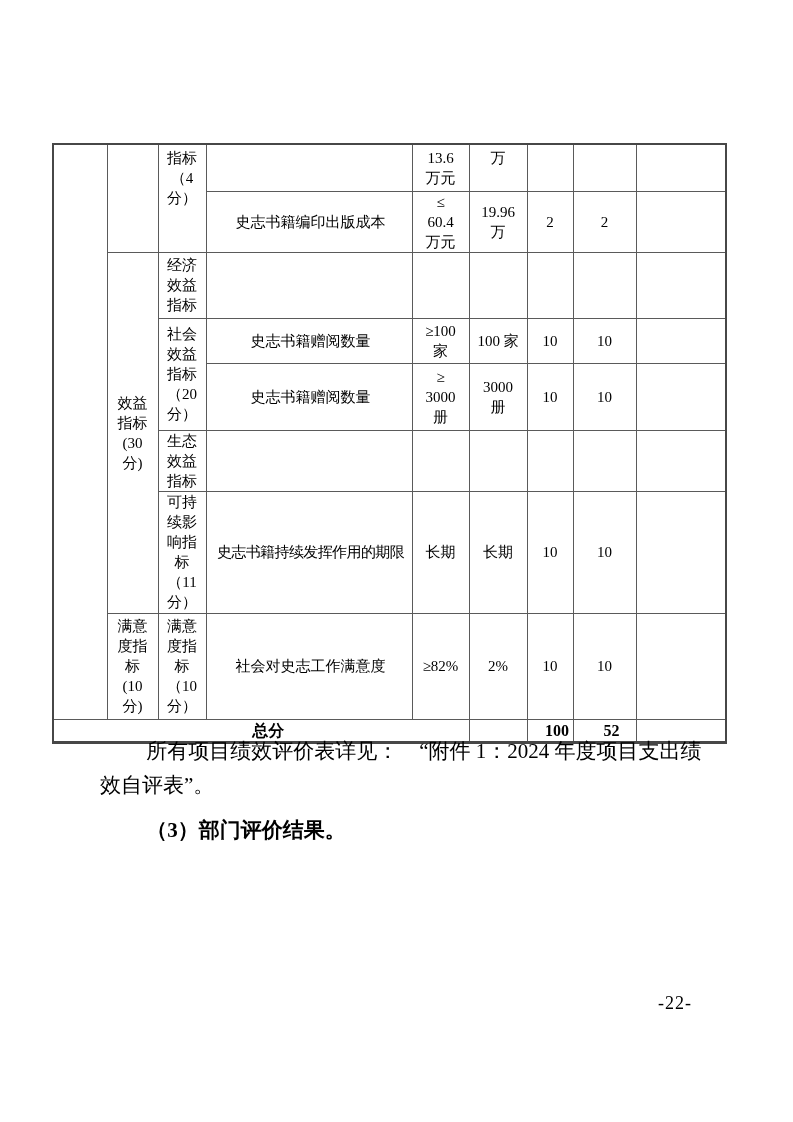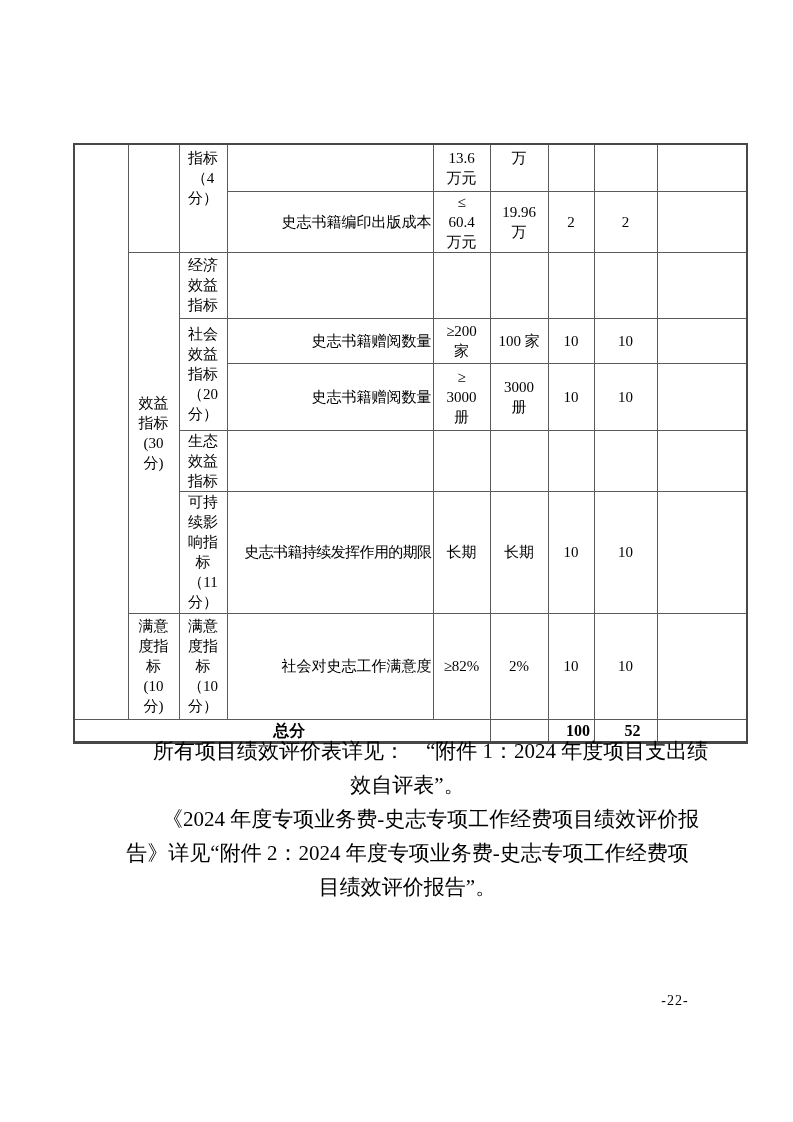--- a/index.html
+++ b/index.html
@@ -6,59 +6,58 @@
   body{
     width:793px;height:1122px;
     background:#ffffff;
     position:relative;
     font-family:"Liberation Serif","DejaVu Serif",serif;
     color:#000;
     overflow:hidden;
   }
   
   .doc-table{
-    position:absolute;left:73px;top:143px;
+    position:absolute;left:52px;top:143px;
     width:673px;
     border-collapse:collapse;table-layout:fixed;
     border:2px solid #474747;
     border-bottom-width:3px;
     font-family:Liberation Serif, serif;
   }
   .doc-table td{
     border:1px solid #5a5a5a;
     text-align:center;
     vertical-align:middle;
     font-size:15px;
     line-height:20px;
     white-space:pre-line;
     padding:0 2px;
     overflow:hidden;
   }
-  .doc-table td.name{text-align:right;padding-left:4px;padding-right:1px;}
+  .doc-table td.name{text-align:center;padding-left:4px;padding-right:1px;}
   .doc-table td.tight{letter-spacing:-0.6px;}
   .doc-table td.vtop{vertical-align:top;padding-top:3px;}
   .doc-table tr.total-row td{font-weight:bold;font-size:16px;line-height:21px;padding-left:16px;}
   
   .text-block{
     position:absolute;left:100px;top:734px;width:615px;
     font-size:21px;line-height:34px;text-align:left;
   }
   .text-block p{
     margin:0;
     text-indent:2.2em;
     white-space:pre-line;
-    text-align:center;
   }
   .text-block p.heading{
     font-weight:bold;
     margin-top:11px;
   }
   .page-num{
     position:absolute;left:640px;top:993px;width:70px;
-    text-align:center;font-size:14px;letter-spacing:1px;
+    text-align:center;font-size:18px;letter-spacing:1px;
   }
 </style>
 </head>
 <body>
 
 <table class="doc-table">
   <colgroup>
     <col style="width:54px">
       <col style="width:51px">
       <col style="width:48px">
@@ -110,21 +109,21 @@
       <td></td>
       <td></td>
     </tr>
     <tr style="height:45px">
       <td rowspan="2">社会
 效益
 指标
 （20
 分）</td>
       <td class="name">史志书籍赠阅数量</td>
-      <td>≥200
+      <td>≥100
 家</td>
       <td>100 家</td>
       <td>10</td>
       <td>10</td>
       <td></td>
     </tr>
     <tr style="height:67px">
       <td class="name">史志书籍赠阅数量</td>
       <td>≥
 3000
@@ -184,18 +183,16 @@
       <td>100</td>
       <td>52</td>
       <td></td>
     </tr>
   </tbody>
 </table>
 
 <div class="text-block">
   <p>所有项目绩效评价表详见：　“附件 1：2024 年度项目支出绩
 效自评表”。</p>
-  <p>《2024 年度专项业务费-史志专项工作经费项目绩效评价报
-告》详见“附件 2：2024 年度专项业务费-史志专项工作经费项
-目绩效评价报告”。</p>
+  <p class="heading">（3）部门评价结果。</p>
 </div>
 
 <div class="page-num">-22-</div>
 
 </body></html>

